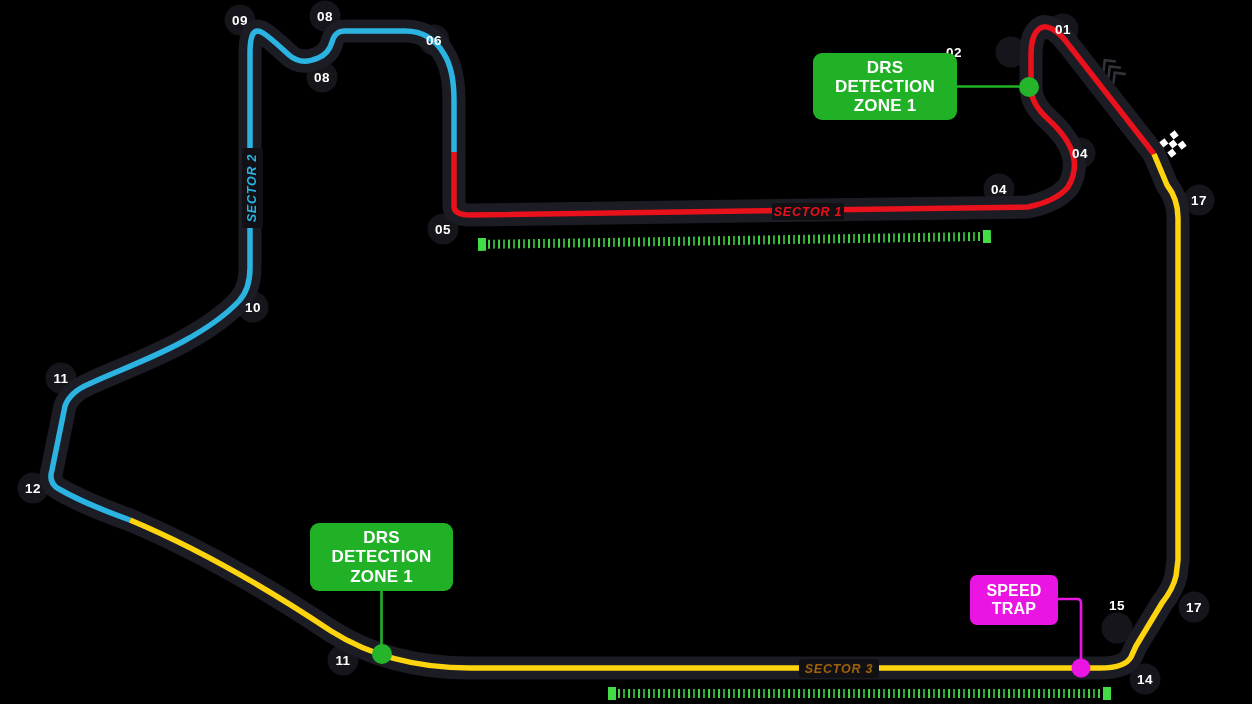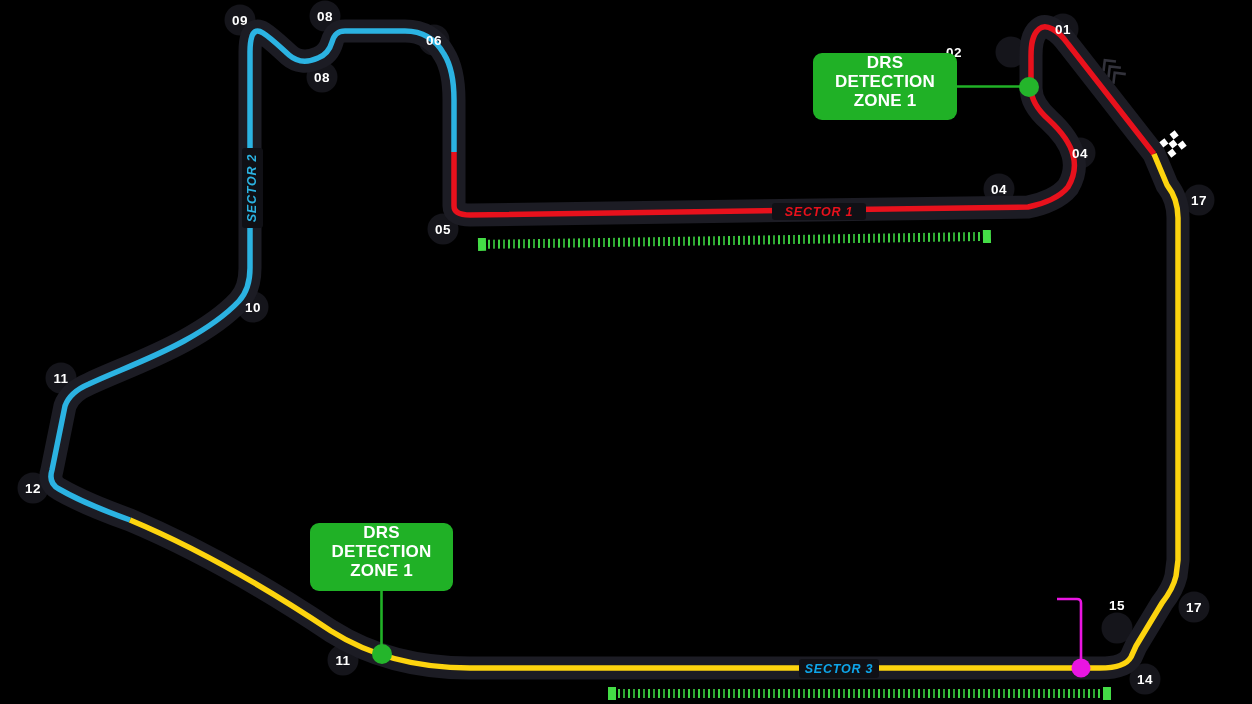--- a/index.html
+++ b/index.html
@@ -15,21 +15,21 @@
   }
   .sector-badge{
     position:absolute;background:#101015;border-radius:3px;
     display:flex;align-items:center;justify-content:center;
     font-weight:700;font-style:italic;font-size:12.5px;letter-spacing:.8px;
     z-index:5;white-space:nowrap;
   }
   .sector-badge.vertical span{transform:rotate(-90deg);white-space:nowrap;}
   .callout{
     position:absolute;border-radius:9px;color:#fff;z-index:7;
-    display:flex;flex-direction:column;align-items:center;
+    display:flex;flex-direction:column;align-items:center;justify-content:center;
     font-weight:700;text-align:center;line-height:1.12;letter-spacing:.2px;
   }
   .callout span{display:block;}
   .tick-strip{
     position:absolute;height:14px;display:flex;align-items:center;z-index:4;
   }
   .tick-block{width:8px;height:13px;flex:0 0 8px;}
   .ticks{
     flex:1;height:9px;margin:0 2px;
     background:repeating-linear-gradient(90deg,
@@ -141,39 +141,43 @@
   <div class="turn-label" style="left:240px;top:20px">09</div>
   <div class="turn-label" style="left:253px;top:307px">10</div>
   <div class="turn-label" style="left:61px;top:378px">11</div>
   <div class="turn-label" style="left:33px;top:488px">12</div>
   <div class="turn-label" style="left:343px;top:660px">11</div>
   <div class="turn-label" style="left:1145px;top:679px">14</div>
   <div class="turn-label" style="left:1117px;top:605px">15</div>
   <div class="turn-label" style="left:1194px;top:607px">17</div>
   <div class="turn-label" style="left:1199px;top:200px">17</div>
 
-  <div class="sector-badge" style="left:772px;top:203px;width:94px;height:17px;color:#e8111c">
+  <div class="sector-badge" style="left:772px;top:203px;width:72px;height:17px;color:#e8111c">
     <span>SECTOR 1</span>
   </div>
   <div class="sector-badge vertical" style="left:242px;top:148px;width:21px;height:80px;color:#2bb3e2">
     <span>SECTOR 2</span>
   </div>
-  <div class="sector-badge" style="left:799px;top:659px;width:80px;height:19px;color:#0ea5e9">
+  <div class="sector-badge" style="left:799px;top:659px;width:80px;height:19px;color:#a16207">
     <span>SECTOR 3</span>
   </div>
 
   <div class="callout" style="left:813px;top:53px;width:144px;height:67px;background:#20b126;font-size:17px">
     <span>DRS</span>
     <span>DETECTION</span>
     <span>ZONE 1</span>
   </div>
   <div class="callout" style="left:310px;top:523px;width:143px;height:68px;background:#20b126;font-size:17px">
     <span>DRS</span>
     <span>DETECTION</span>
     <span>ZONE 1</span>
+  </div>
+  <div class="callout" style="left:970px;top:575px;width:88px;height:50px;background:#ea15e2;font-size:16px;border-radius:7px">
+    <span>SPEED</span>
+    <span>TRAP</span>
   </div>
 
   <div class="tick-strip" style="left:478px;top:237px;width:513px;transform:rotate(-0.9deg);transform-origin:0 50%">
     <div class="tick-block" style="background:#44dc46"></div>
     <div class="ticks"></div>
     <div class="tick-block" style="background:#44dc46"></div>
   </div>
   <div class="tick-strip" style="left:608px;top:686px;width:503px">
     <div class="tick-block" style="background:#44dc46"></div>
     <div class="ticks"></div>

